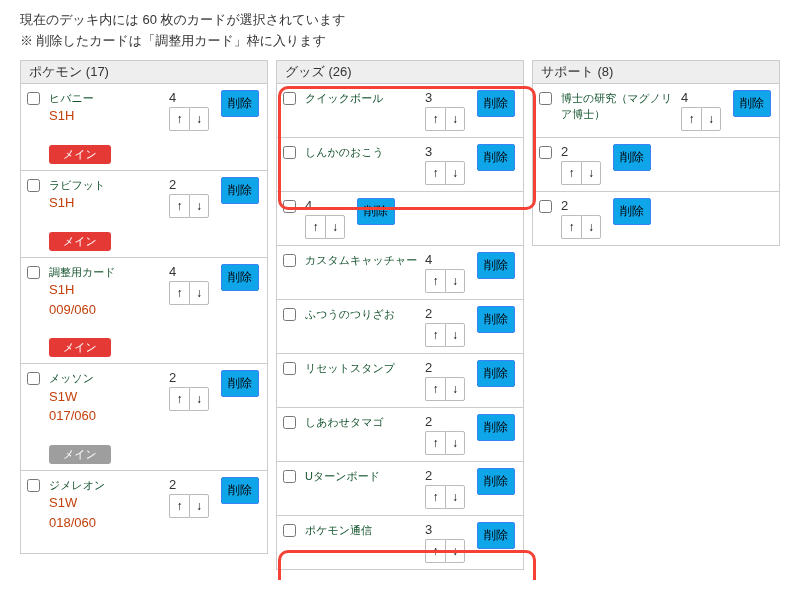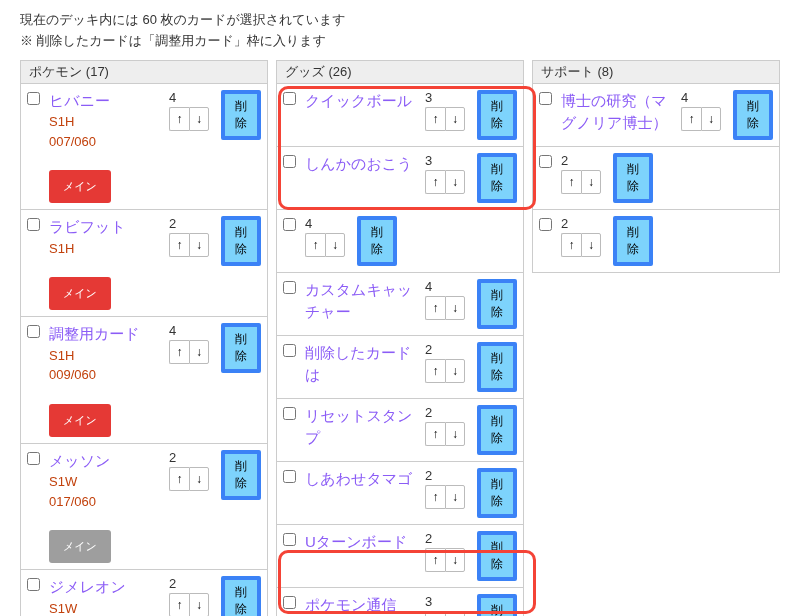--- a/index.html
+++ b/index.html
@@ -24,27 +24,27 @@
     display: flex;
     border-bottom: 1px solid #ccc;
     padding: 6px 6px;
     align-items: flex-start;
     gap: 6px;
   }
   .row:last-child { border-bottom: none; }
   .cbx { width: 16px; padding-top: 2px; flex: 0 0 16px; }
   .cbx input { margin:0; }
   .name-col { flex: 1; min-width: 0; }
-  .name-col a { color: #8b5cf6; text-decoration: none; font-size: 15px; line-height: 1.5; }
+  .name-col a { color: #14532d; text-decoration: none; font-size: 11px; line-height: 1.5; }
   .name-col .sub { color: #c2410c; font-size: 13px; line-height: 1.5; }
   .badge {
     display: inline-block;
     font-size: 11px;
     color: #fff;
-    padding: 9px 14px;
+    padding: 2px 14px;
     border-radius: 3px;
     margin-top: 4px;
   }
   .badge-red { background: #e53935; }
   .badge-gray { background: #9e9e9e; }
   .qty-col { flex: 0 0 46px; }
   .qty-val { font-size: 13px; margin-bottom: 2px; }
   .arrow-btns { display: flex; }
   .arrow-btns button {
     width: 20px; height: 24px;
@@ -52,22 +52,22 @@
     background: #fff;
     font-size: 12px;
     padding: 0;
     cursor: pointer;
     line-height: 1;
   }
   .arrow-btns button:first-child { border-right: none; border-radius: 2px 0 0 2px; }
   .arrow-btns button:last-child { border-radius: 0 2px 2px 0; }
   .del-col { flex: 0 0 40px; }
   .del-btn {
-    border: 4px solid #3b82f6;
-    background: #7dd3fc;
+    border: 1px solid #3b82f6;
+    background: #0ea5e9;
     font-size: 12px;
     padding: 4px 6px;
     cursor: pointer;
     border-radius: 2px;
   }
   .hl {
     position: absolute;
     border: 3px solid #f44336;
     border-radius: 10px;
     pointer-events: none;
@@ -80,21 +80,21 @@
 <div class="intro">
   <div>現在のデッキ内には 60 枚のカードが選択されています</div>
   <div>※ 削除したカードは「調整用カード」枠に入ります</div>
 </div>
 
 <div class="columns rel" id="cols">
     <div class="col">
       <div class="col-header">ポケモン (17)</div>
       <div class="row">
         <div class="cbx"><input type="checkbox" style=""></div>
-        <div class="name-col"><a href="#">ヒバニー</a><div class="sub">S1H</div><div class="sub">007/060</div><br><span class="badge badge-red">メイン</span></div>
+        <div class="name-col"><a href="#">ヒバニー</a><div class="sub">S1H</div><br><span class="badge badge-red">メイン</span></div>
         <div class="qty-col">
           <div class="qty-val">4</div>
           <div class="arrow-btns">
             <button>↑</button>
             <button>↓</button>
           </div>
         </div>
         <div class="del-col"><button class="del-btn">削除</button></div>
       </div>
       <div class="row">
@@ -190,21 +190,21 @@
           <div class="qty-val">4</div>
           <div class="arrow-btns">
             <button>↑</button>
             <button>↓</button>
           </div>
         </div>
         <div class="del-col"><button class="del-btn">削除</button></div>
       </div>
       <div class="row">
         <div class="cbx"><input type="checkbox" style=""></div>
-        <div class="name-col"><a href="#">削除したカードは</a></div>
+        <div class="name-col"><a href="#">ふつうのつりざお</a></div>
         <div class="qty-col">
           <div class="qty-val">2</div>
           <div class="arrow-btns">
             <button>↑</button>
             <button>↓</button>
           </div>
         </div>
         <div class="del-col"><button class="del-btn">削除</button></div>
       </div>
       <div class="row">

